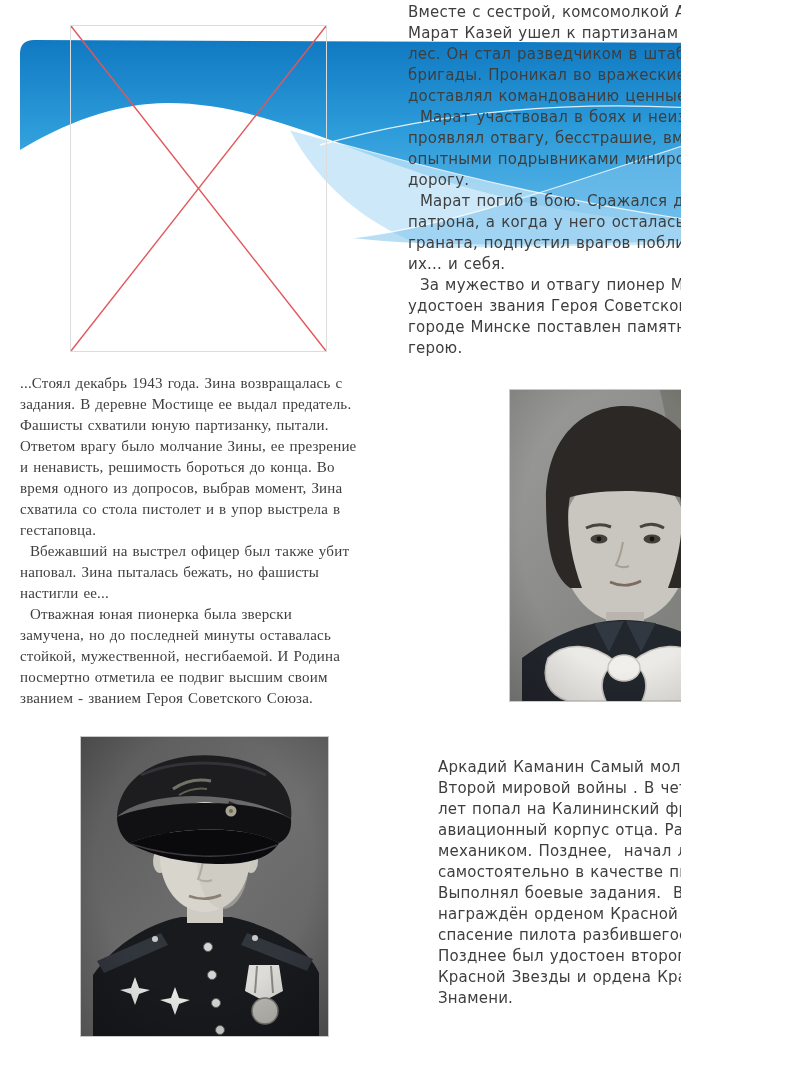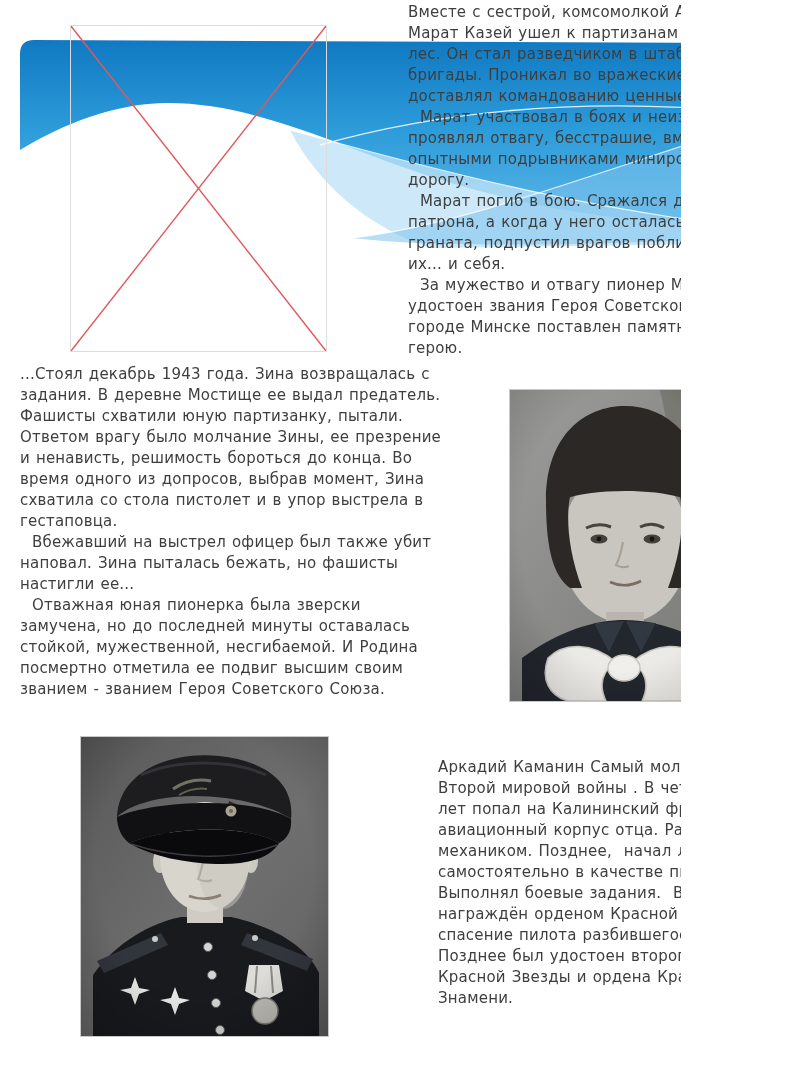--- a/index.html
+++ b/index.html
@@ -20,21 +20,21 @@
     white-space:pre;
   }
   #wave{left:0;top:0;}
   #placeholder{
     left:70px;top:25px;width:257px;height:327px;
     border:1px solid #dcdcdc;
     box-sizing:border-box;
   }
   #placeholder svg{display:block;width:100%;height:100%;}
   #marat-text{left:408px;top:2px;width:395px;}
-  #zina-text{left:20px;top:364px;width:405px;}
+  #zina-text{left:20px;top:373px;width:405px;font-family:Liberation Serif, serif;}
   #kamanin-text{left:438px;top:757px;width:365px;}
   .photo{
     border:1px solid #c9c9c9;
     box-sizing:content-box;
     background:#888;
   }
   #zina-photo{left:509px;top:389px;width:229px;height:311px;}
   #kamanin-photo{left:80px;top:736px;width:247px;height:299px;}
   .photo svg{display:block;}
 </style>

